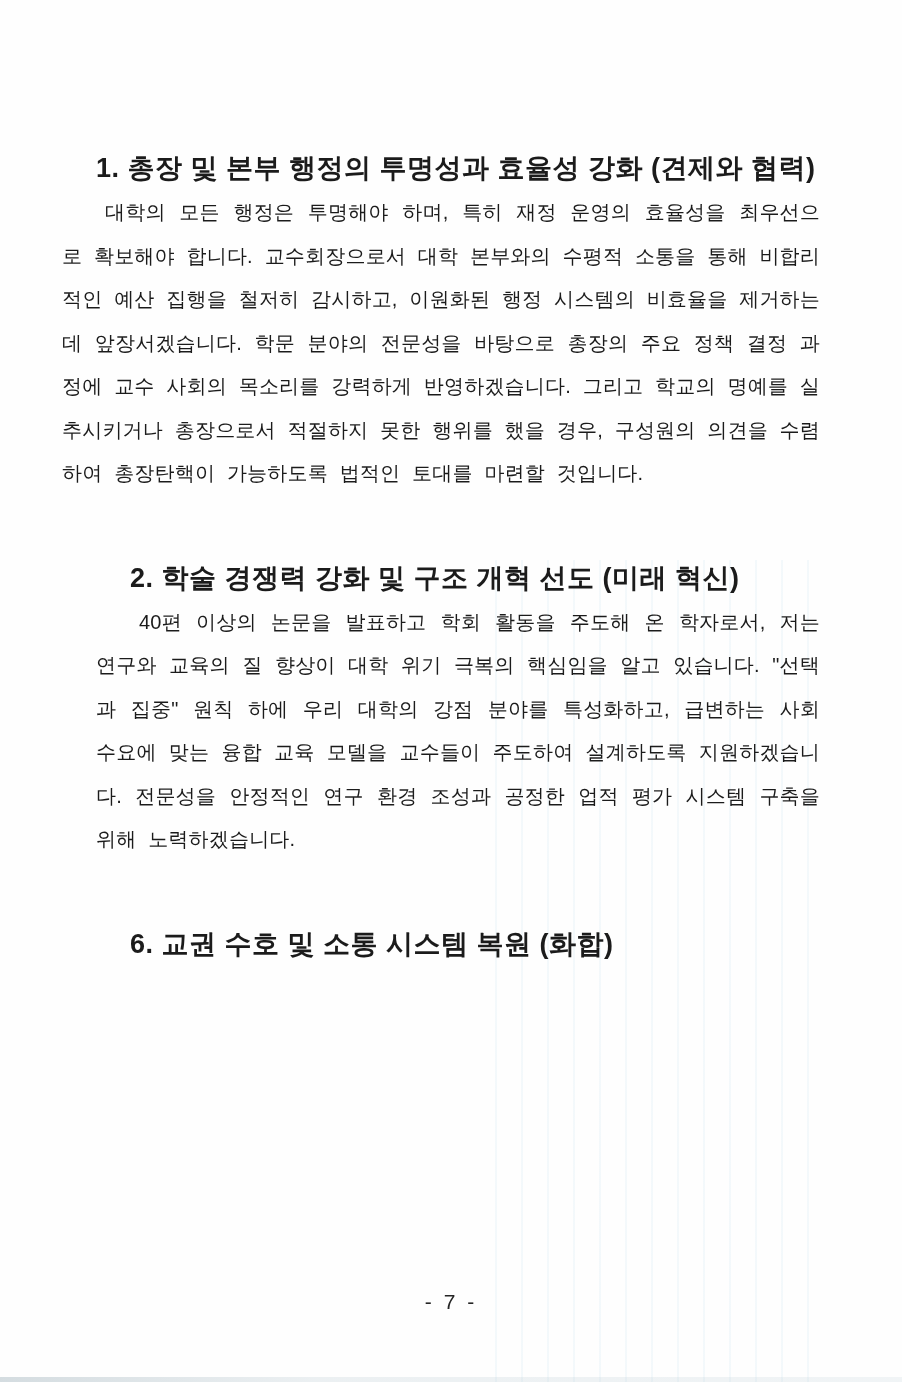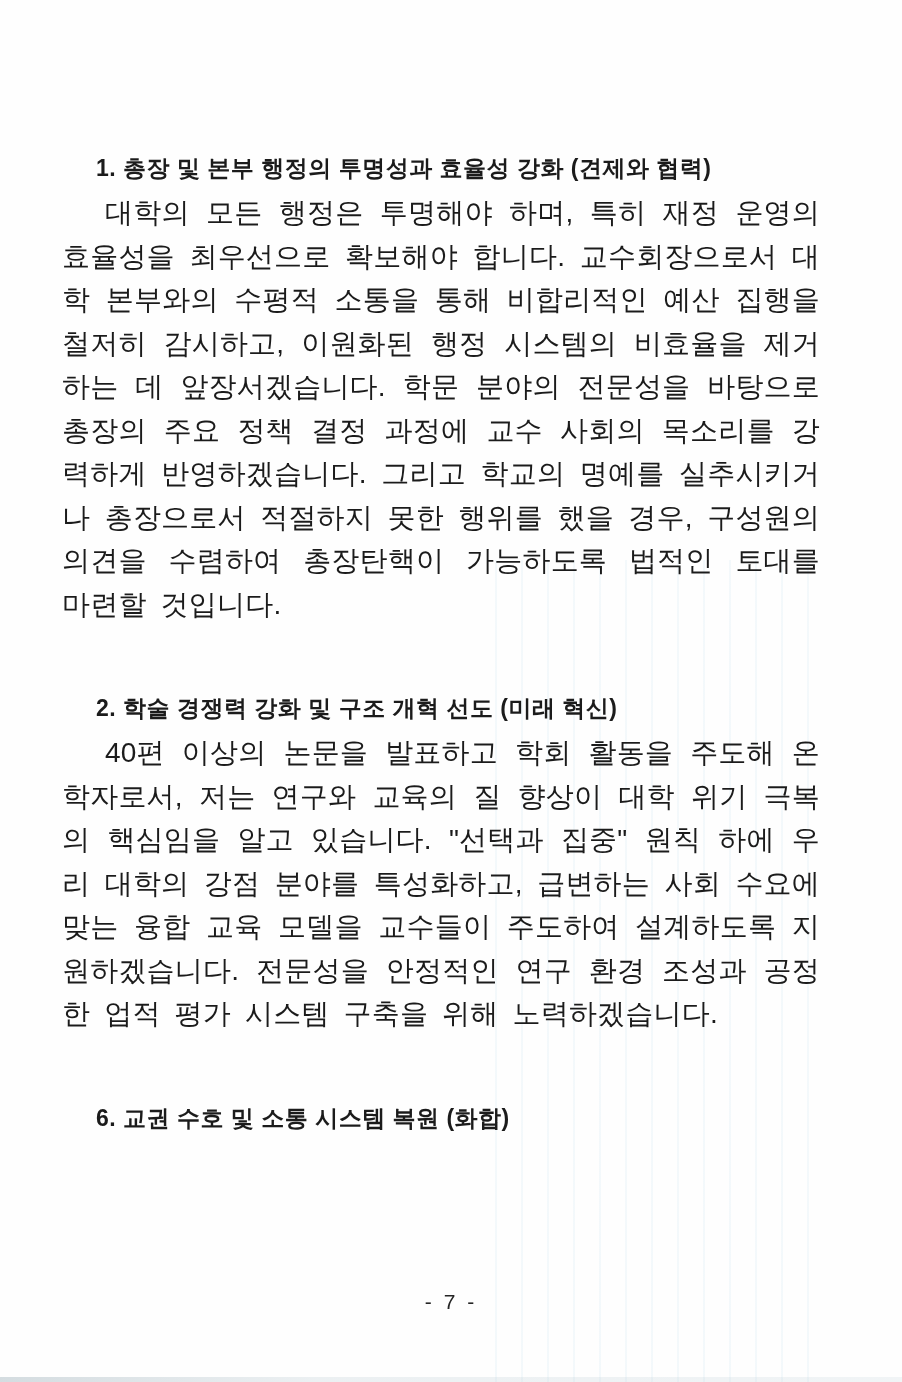--- a/index.html
+++ b/index.html
@@ -48,33 +48,33 @@
     );
     pointer-events: none;
   }
   .content {
     position: absolute;
     top: 146px;
     left: 62px;
     width: 758px;
   }
   .doc-section { margin: 0; }
-  .doc-section + .doc-section { margin-top: 60px; }
+  .doc-section + .doc-section { margin-top: 60px; margin-left: 34px; }
   .section-heading {
     margin: 0;
     padding-left: 34px;
-    font-size: 23px;
+    font-size: 27px;
     font-weight: 700;
     line-height: 44px;
     letter-spacing: 0.5px;
     white-space: nowrap;
   }
   .section-paragraph {
     margin: 1px 0 0 0;
-    font-size: 28px;
+    font-size: 20px;
     font-weight: 400;
     line-height: 43.5px;
     text-align: justify;
     text-indent: 43px;
     word-spacing: 6px;
     letter-spacing: 0.2px;
   }
   .page-number {
     position: absolute;
     top: 1290px;

